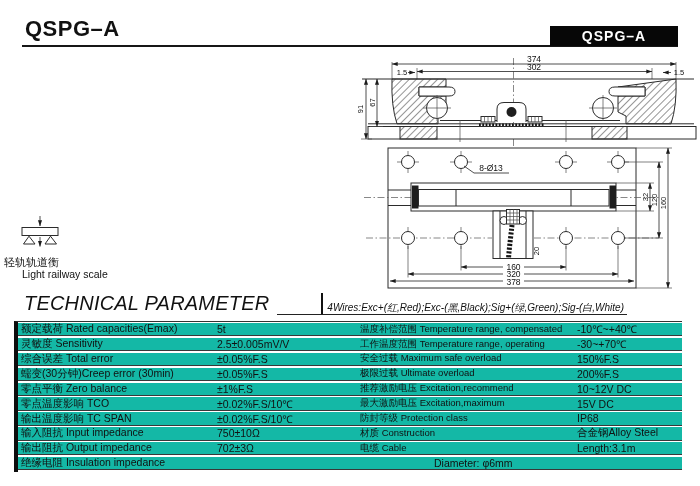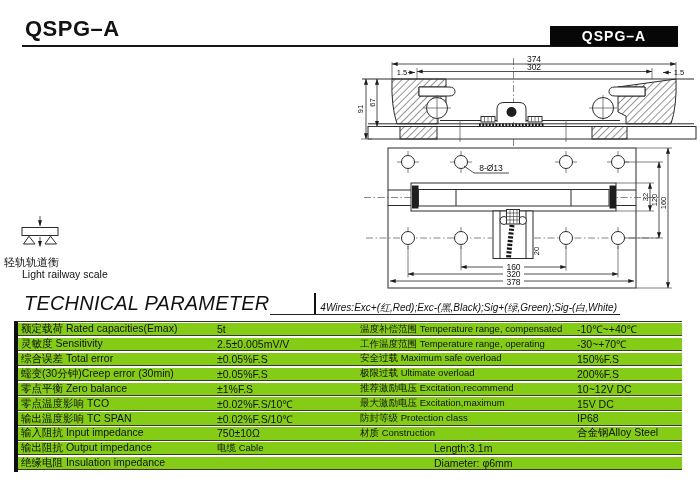--- a/index.html
+++ b/index.html
@@ -14,28 +14,28 @@
             color:#fff;font-size:14px;font-weight:bold;letter-spacing:1px;
             display:flex;align-items:center;justify-content:center;}
 
   
   .app-zh{left:4px;top:255px;font-size:11px;}
   .app-en{left:22px;top:268px;font-size:10.5px;}
 
   
   .tech-header{left:24px;top:292px;display:flex;align-items:flex-end;font-style:italic;}
   .tech-title{font-size:20px;font-weight:500;margin:0;letter-spacing:.2px;white-space:nowrap;}
-  .wiring-group{display:flex;align-items:flex-end;border-bottom:1.5px solid #222;margin-left:1px;padding-left:44px;}
+  .wiring-group{display:flex;align-items:flex-end;border-bottom:1.5px solid #222;margin-left:8px;padding-left:44px;}
   .vbar{display:inline-block;width:2px;height:21px;background:#111;}
   .wiring{font-size:10px;line-height:11px;padding:0 3px 1px 4px;white-space:nowrap;}
 
   
   .param-table{left:14px;top:321px;width:664px;border-top:1.2px solid #333;
                border-left:4px solid #0d0d0d;padding-top:1px;}
-  .prow{display:flex;height:12.3px;background:#84cc16;border-bottom:1px solid #383838;
+  .prow{display:flex;height:12.3px;background:#14b8a6;border-bottom:1px solid #383838;
         margin-bottom:1.6px;align-items:center;}
   .c{white-space:nowrap;overflow:hidden;}
   .c1{width:196px;padding-left:3px;font-size:10.5px;}
   .c2{width:143px;font-size:10.5px;}
   .c3{width:217px;font-size:9.5px;}
   .c4{flex:1;font-size:10.5px;}
 
   
   svg.drawing{position:absolute;left:0;top:0;width:700px;height:486px;pointer-events:none;}
   .ln{stroke:#2b2b2b;stroke-width:1;fill:none;}
@@ -283,20 +283,21 @@
     <div class="c c4">IP68</div>
   </div>
   <div class="prow">
     <div class="c c1">输入阻抗 Input impedance</div>
     <div class="c c2">750±10Ω</div>
     <div class="c c3">材质 Construction</div>
     <div class="c c4">合金钢Alloy Steel</div>
   </div>
   <div class="prow">
     <div class="c c1">输出阻抗 Output impedance</div>
+    <div class="c c2">702±3Ω</div>
     <div class="c c3">电缆 Cable</div>
     <div class="c c4">Length:3.1m</div>
   </div>
   <div class="prow">
     <div class="c c1">绝缘电阻 Insulation impedance</div>
     <div class="c c3"></div>
     <div class="c c4">Diameter: φ6mm</div>
   </div>
 </div>
 

